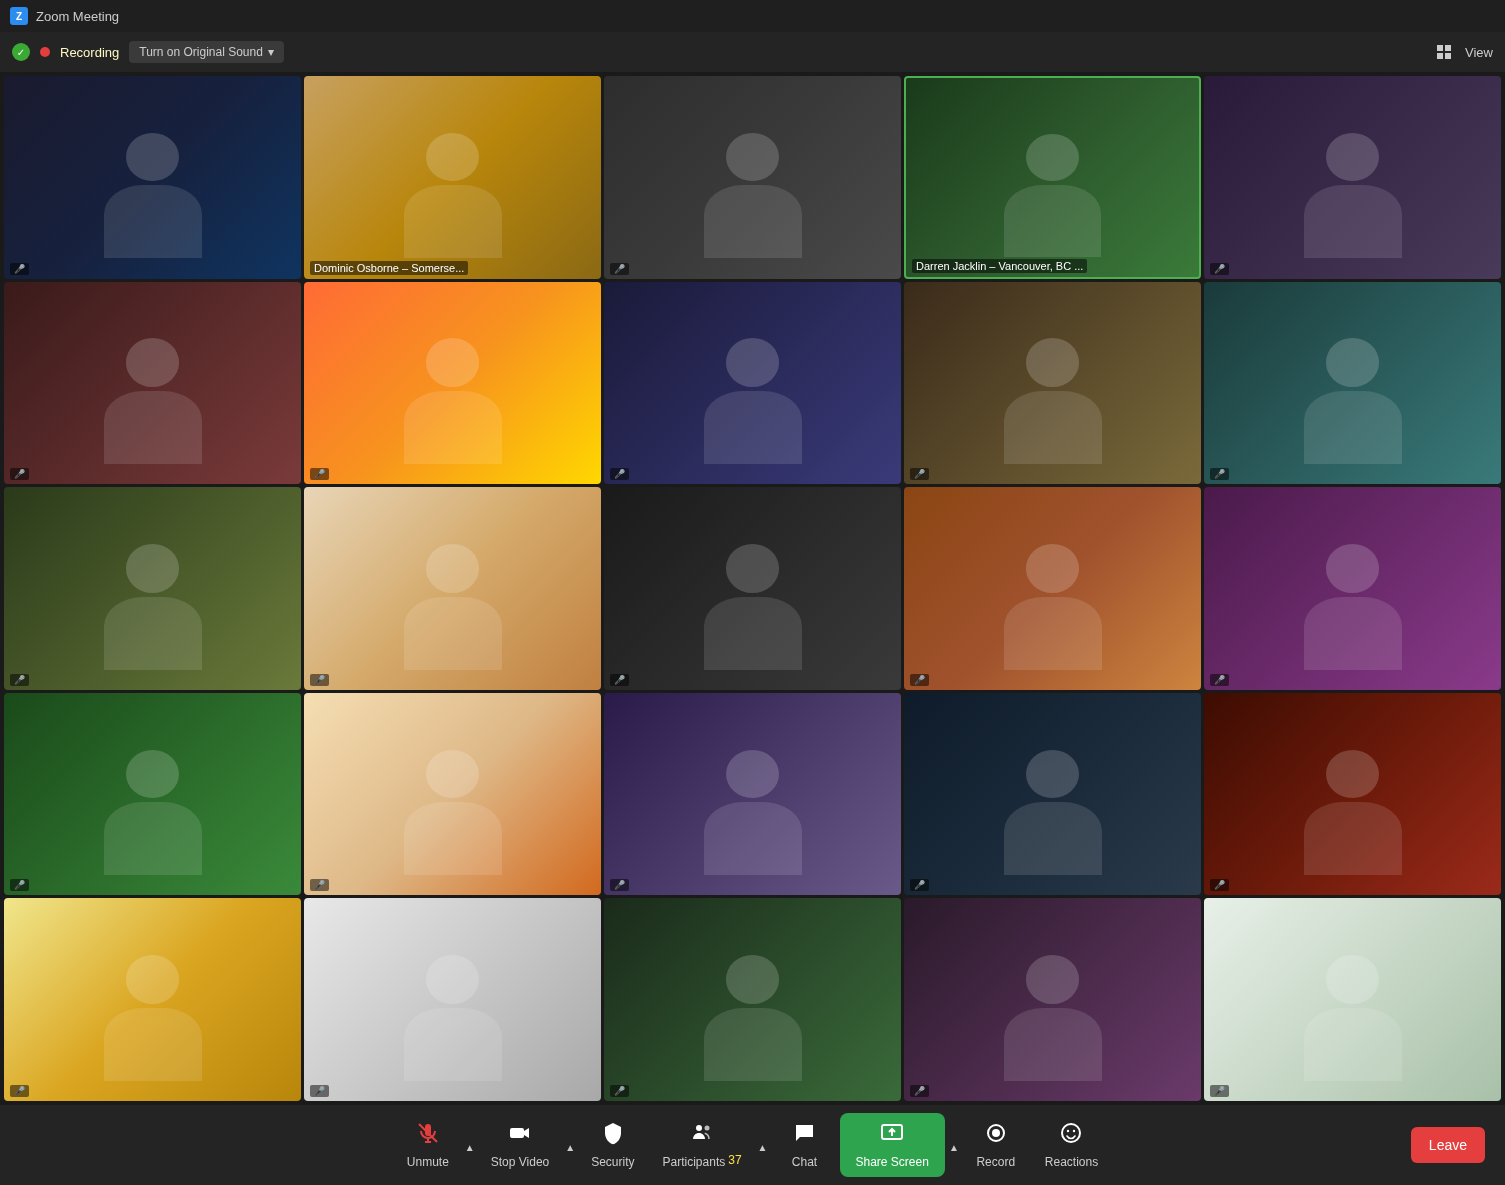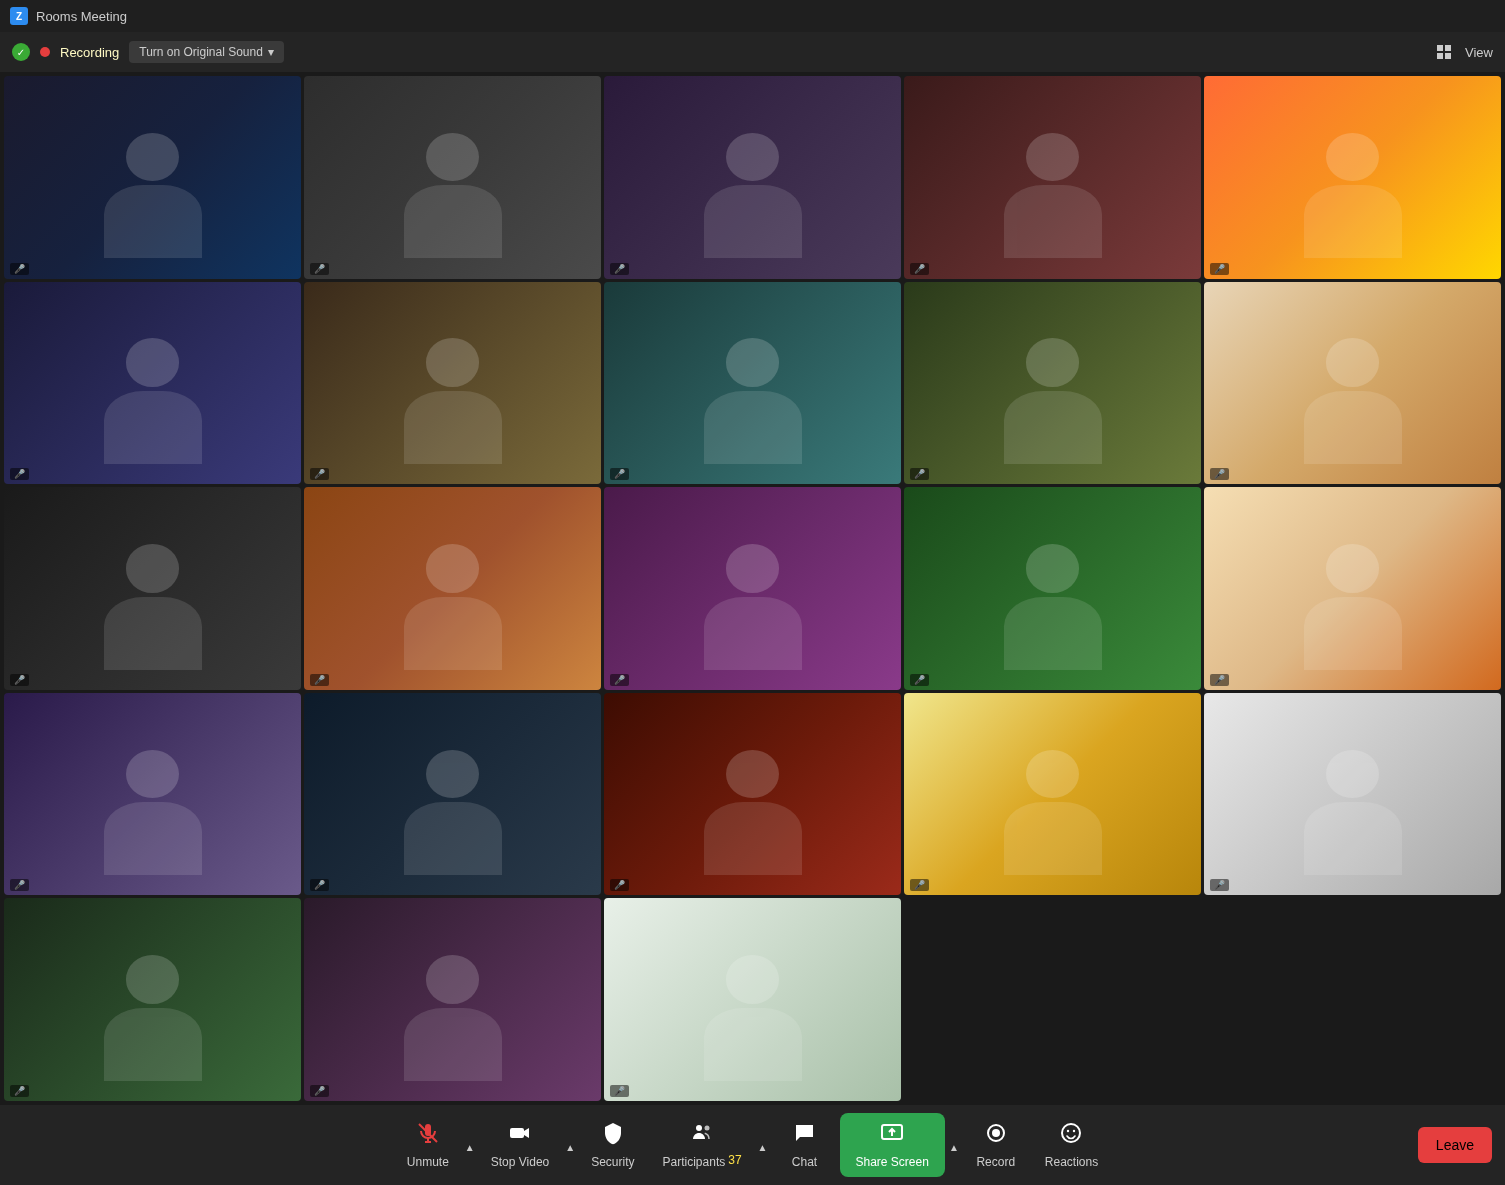--- a/index.html
+++ b/index.html
@@ -263,23 +263,23 @@
       font-size: 22px;
       color: white;
     }
     .share-screen-btn .btn-label {
       font-size: 12px;
       color: white;
     }
 
     .leave-btn {
       position: absolute;
-      right: 13px;
+      right: 20px;
       background: #e53e3e;
-      color: #000000;
+      color: #ffffff;
       border: none;
       border-radius: 6px;
       padding: 10px 18px;
       font-size: 14px;
       font-weight: 500;
       cursor: pointer;
     }
 
     .participants-count {
       font-size: 12px;
@@ -292,21 +292,21 @@
       display: flex;
       align-items: center;
     }
 
   </style>
 </head>
 <body>
 
 <div id="title-bar">
   <div class="zoom-icon">Z</div>
-  <span class="title-text">Rooms Meeting</span>
+  <span class="title-text">Zoom Meeting</span>
 </div>
 
 <div id="top-toolbar">
   <div class="shield-icon">✓</div>
   <div class="recording-dot"></div>
   <span class="recording-text">Recording</span>
   <button class="sound-btn">
     <span>Turn on Original Sound</span>
     <span>▾</span>
   </button>
@@ -324,27 +324,45 @@
 <div id="video-grid">
 <div class="video-cell bg-1">
       <div class="silhouette">
         <div class="head"></div>
         <div class="body"></div>
       </div>
       <div class="participant-label">
         <span class="muted-icon">🎤</span>
       </div>
     </div>
+    <div class="video-cell bg-2">
+      <div class="silhouette">
+        <div class="head"></div>
+        <div class="body"></div>
+      </div>
+      <div class="participant-label">
+        <span>Dominic Osborne – Somerse...</span>
+      </div>
+    </div>
     <div class="video-cell bg-3">
       <div class="silhouette">
         <div class="head"></div>
         <div class="body"></div>
       </div>
       <div class="participant-label">
         <span class="muted-icon">🎤</span>
+      </div>
+    </div>
+    <div class="video-cell bg-4 active-speaker">
+      <div class="silhouette">
+        <div class="head"></div>
+        <div class="body"></div>
+      </div>
+      <div class="participant-label">
+        <span>Darren Jacklin – Vancouver, BC ...</span>
       </div>
     </div>
     <div class="video-cell bg-5">
       <div class="silhouette">
         <div class="head"></div>
         <div class="body"></div>
       </div>
       <div class="participant-label">
         <span class="muted-icon">🎤</span>
       </div>

